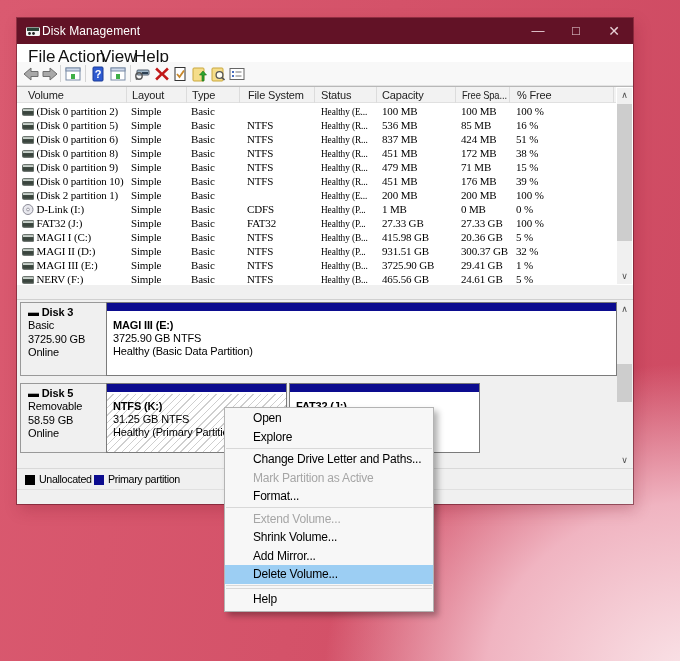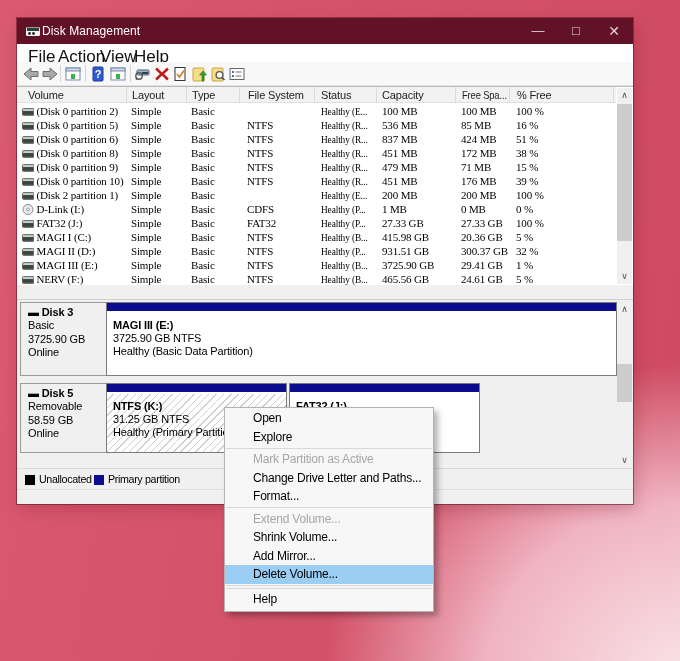--- a/index.html
+++ b/index.html
@@ -413,22 +413,22 @@
     <div class="sq" style="left:77px; background:#0c0c8f;"></div>
     <span style="position:absolute; left:91px; top:4px;">Primary partition</span>
   </div>
   <div class="statusstrip"></div>
 </div>
 
 <div class="cmenu">
   <div class="mi">Open</div>
   <div class="mi">Explore</div>
   <div class="ms"></div>
+  <div class="mi">Change Drive Letter and Paths...</div>
   <div class="mi gr">Mark Partition as Active</div>
-  <div class="mi">Change Drive Letter and Paths...</div>
   <div class="mi">Format...</div>
   <div class="ms"></div>
   <div class="mi gr">Extend Volume...</div>
   <div class="mi">Shrink Volume...</div>
   <div class="mi">Add Mirror...</div>
   <div class="mi hl">Delete Volume...</div>
   <div class="ms"></div>
   <div class="ms"></div>
   <div class="mi">Help</div>
 </div>

